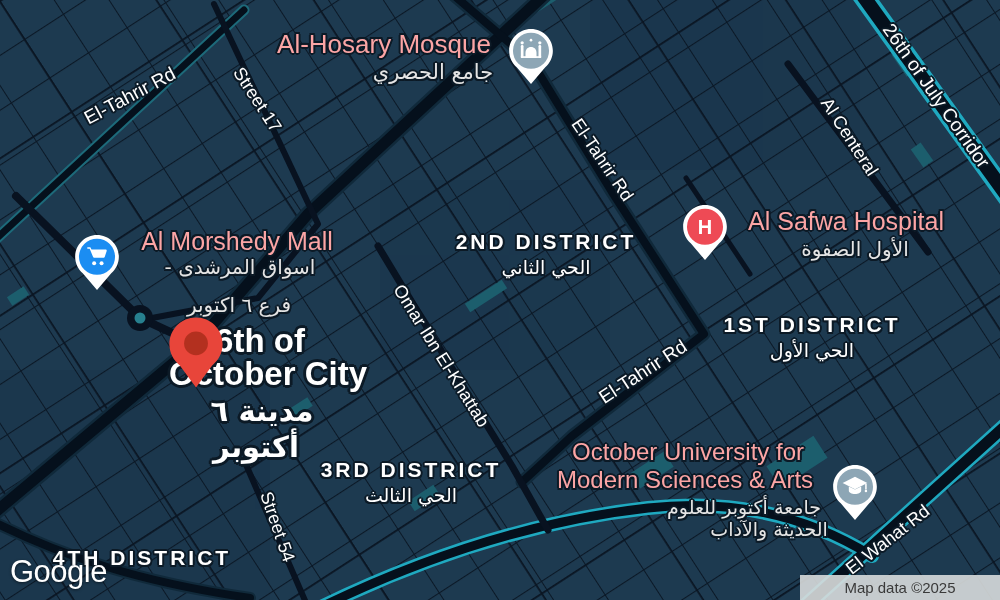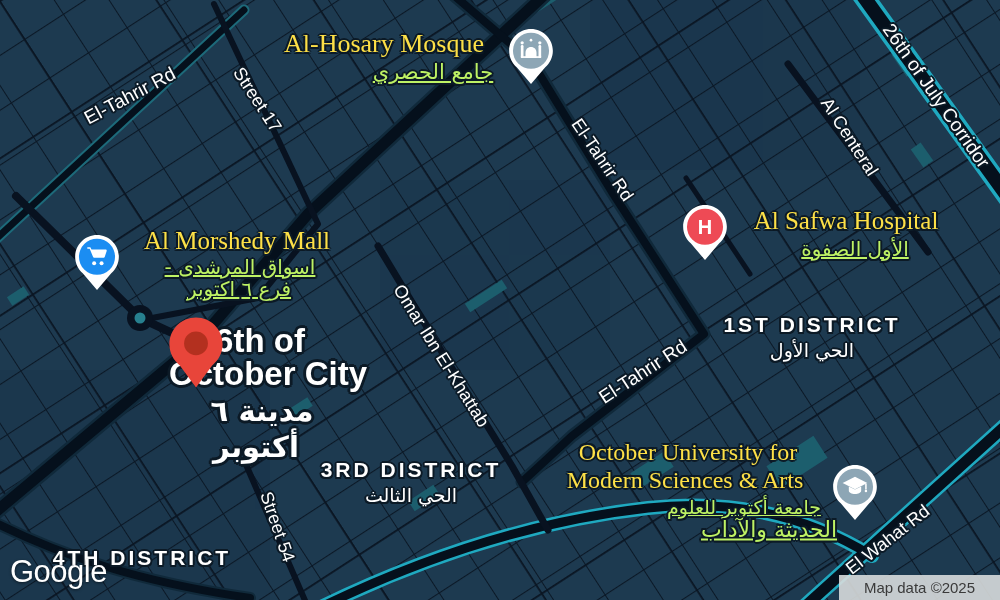--- a/index.html
+++ b/index.html
@@ -14,29 +14,29 @@
     text-shadow:3px 0 0 #0c1a26,-3px 0 0 #0c1a26,0 3px 0 #0c1a26,0 -3px 0 #0c1a26,
       2px 2px 0 #0c1a26,-2px 2px 0 #0c1a26,2px -2px 0 #0c1a26,-2px -2px 0 #0c1a26;}
 
   .abs{position:absolute;}
   .road-label{position:absolute;white-space:nowrap;color:#fff;font-size:18px;font-weight:400;
               transform:translate(-50%,-50%) rotate(var(--r,0deg));}
   .district{position:absolute;transform:translate(-50%,-50%);text-align:center;color:#fff;white-space:nowrap;}
   .district .en{font-size:21px;font-weight:bold;letter-spacing:3px;}
   .district .ar{font-size:19px;margin-top:2px;}
   .ar-text{font-family:"DejaVu Sans",sans-serif;direction:rtl;}
-  .poi-name{position:absolute;white-space:nowrap;color:#fde047;font-size:25px;font-weight:500;transform:translate(-50%,-50%);font-family:Liberation Serif, serif;}
-  .poi-ar{position:absolute;white-space:nowrap;color:#bef264;font-size:20px;transform:translate(-50%,-50%);text-decoration:underline;}
+  .poi-name{position:absolute;white-space:nowrap;color:#fca5a5;font-size:25px;font-weight:500;transform:translate(-50%,-50%);}
+  .poi-ar{position:absolute;white-space:nowrap;color:#e5e5e5;font-size:20px;transform:translate(-50%,-50%);}
   .uni-name{font-size:24px;}
   .city-line{position:absolute;white-space:nowrap;color:#fff;font-weight:bold;transform:translate(-50%,-50%);}
   .poi-pin{position:absolute;width:46px;height:57px;}
   .poi-pin svg{display:block;width:100%;height:100%;}
   #google-logo{position:absolute;left:10px;top:554px;color:#fff;font-size:31px;font-weight:500;
                letter-spacing:-0.5px;text-shadow:0 1px 3px rgba(0,0,0,.55);}
-  #attribution{position:absolute;right:0;bottom:0;width:161px;height:25px;line-height:25px;
+  #attribution{position:absolute;right:0;bottom:0;width:200px;height:25px;line-height:25px;
                background:rgba(216,219,220,.9);color:#3a3a3a;font-size:15px;text-align:center;}
 </style>
 </head>
 <body>
 
 <div id="stage">
 
   <svg id="map-svg" width="1000" height="600" viewBox="0 0 1000 600">
     <defs>
       <pattern id="gridFine" width="46" height="46" patternUnits="userSpaceOnUse" patternTransform="rotate(57)">
@@ -106,20 +106,24 @@
   <div class="road-label outlined" style="left:130px;top:96px;--r:-28deg;font-size:19px">El-Tahrir Rd</div>
   <div class="road-label outlined" style="left:257px;top:100px;--r:57deg">Street 17</div>
   <div class="road-label outlined" style="left:936px;top:96px;--r:55deg;font-size:19px">26th of July Corridor</div>
   <div class="road-label outlined" style="left:849px;top:137px;--r:57deg">Al Centeral</div>
   <div class="road-label outlined" style="left:602px;top:160px;--r:56deg">El-Tahrir Rd</div>
   <div class="road-label outlined" style="left:441px;top:356px;--r:58deg">Omar Ibn El-Khattab</div>
   <div class="road-label outlined" style="left:643px;top:372px;--r:-33deg;font-size:19px">El-Tahrir Rd</div>
   <div class="road-label outlined" style="left:277px;top:527px;--r:71deg">Street 54</div>
   <div class="road-label outlined" style="left:888px;top:540px;--r:-38deg">El Wahat Rd</div>
 
+  <div class="district" style="left:546px;top:254px">
+    <div class="en outlined">2ND DISTRICT</div>
+    <div class="ar ar-text outlined">الحي الثاني</div>
+  </div>
   <div class="district" style="left:812px;top:337px">
     <div class="en outlined">1ST DISTRICT</div>
     <div class="ar ar-text outlined">الحي الأول</div>
   </div>
   <div class="district" style="left:411px;top:482px">
     <div class="en outlined">3RD DISTRICT</div>
     <div class="ar ar-text outlined">الحي الثالث</div>
   </div>
   <div class="district" style="left:142px;top:558px">
     <div class="en outlined">4TH DISTRICT</div>
@@ -148,37 +152,37 @@
   <div class="poi-pin" style="left:682px;top:204px">
     <svg viewBox="0 0 48 60">
       <path d="M24 1C11.3 1 1 11.3 1 24c0 7 3.1 13.2 8 17.4L24 59l15-17.6c4.9-4.2 8-10.4 8-17.4C47 11.3 36.7 1 24 1z" fill="#fff"></path>
       <circle cx="24" cy="24" r="19" fill="#ee4a55"></circle>
       <text x="24" y="31.5" text-anchor="middle" font-size="21" font-weight="bold" fill="#fff" font-family="Liberation Sans, sans-serif">H</text>
     </svg>
   </div>
 
   <div class="poi-name outlined" style="left:237px;top:241px">Al Morshedy Mall</div>
   <div class="poi-ar ar-text outlined" style="left:240px;top:267px">اسواق المرشدى -</div>
-  <div class="poi-ar ar-text outlined" style="left:239px;top:289px">فرع ٦ اكتوبر</div>
+  <div class="poi-ar ar-text outlined" style="left:239px;top:305px">فرع ٦ اكتوبر</div>
   <div class="poi-pin" style="left:74px;top:234px">
     <svg viewBox="0 0 48 60">
       <path d="M24 1C11.3 1 1 11.3 1 24c0 7 3.1 13.2 8 17.4L24 59l15-17.6c4.9-4.2 8-10.4 8-17.4C47 11.3 36.7 1 24 1z" fill="#fff"></path>
       <circle cx="24" cy="24" r="19" fill="#1b8df2"></circle>
       <g fill="#fff">
         <path d="M13.8 14h3.2l1.2 2.3h14.9c.8 0 1.3.8 1.1 1.5l-2 6.1c-.2.7-.9 1.2-1.6 1.2h-9.2c-.7 0-1.4-.4-1.6-1.1l-3.5-8.4h-2.5z"></path>
         <circle cx="21" cy="30.9" r="2.1"></circle>
         <circle cx="28.8" cy="30.9" r="2.1"></circle>
       </g>
     </svg>
   </div>
 
   <div class="poi-name uni-name outlined" style="left:688px;top:452px">October University for</div>
   <div class="poi-name uni-name outlined" style="left:685px;top:480px">Modern Sciences &amp; Arts</div>
   <div class="poi-ar ar-text outlined" style="left:744px;top:507px;font-size:19px">جامعة أكتوبر للعلوم</div>
-  <div class="poi-ar ar-text outlined" style="left:769px;top:529px;font-size:22px">الحديثة والآداب</div>
+  <div class="poi-ar ar-text outlined" style="left:769px;top:529px;font-size:19px">الحديثة والآداب</div>
   <div class="poi-pin" style="left:832px;top:464px">
     <svg viewBox="0 0 48 60">
       <path d="M24 1C11.3 1 1 11.3 1 24c0 7 3.1 13.2 8 17.4L24 59l15-17.6c4.9-4.2 8-10.4 8-17.4C47 11.3 36.7 1 24 1z" fill="#fff"></path>
       <circle cx="24" cy="24" r="19" fill="#8da6b5"></circle>
       <g fill="#fff">
         <path d="M24 13.5 37 20 24 26.5 11 20z"></path>
         <path d="M17.5 23.6v4.5c0 1.9 2.9 3.4 6.5 3.4s6.5-1.5 6.5-3.4v-4.5L24 26.8z"></path>
         <rect x="34.7" y="20.8" width="1.6" height="6.4" rx="0.8"></rect>
         <circle cx="35.5" cy="28.4" r="1.3"></circle>
       </g>

